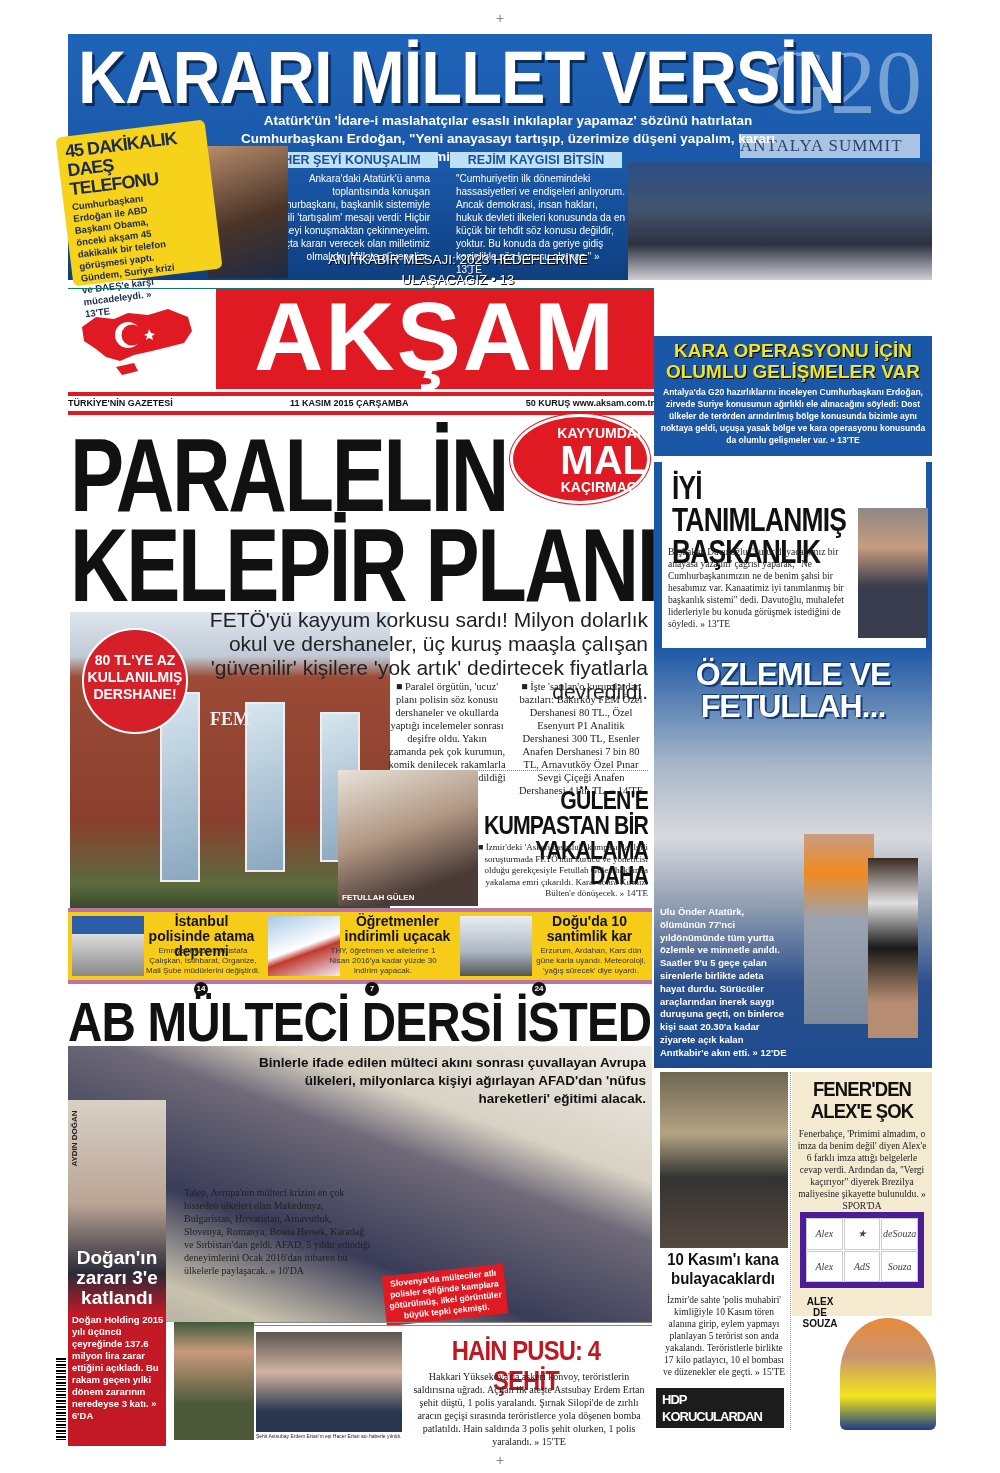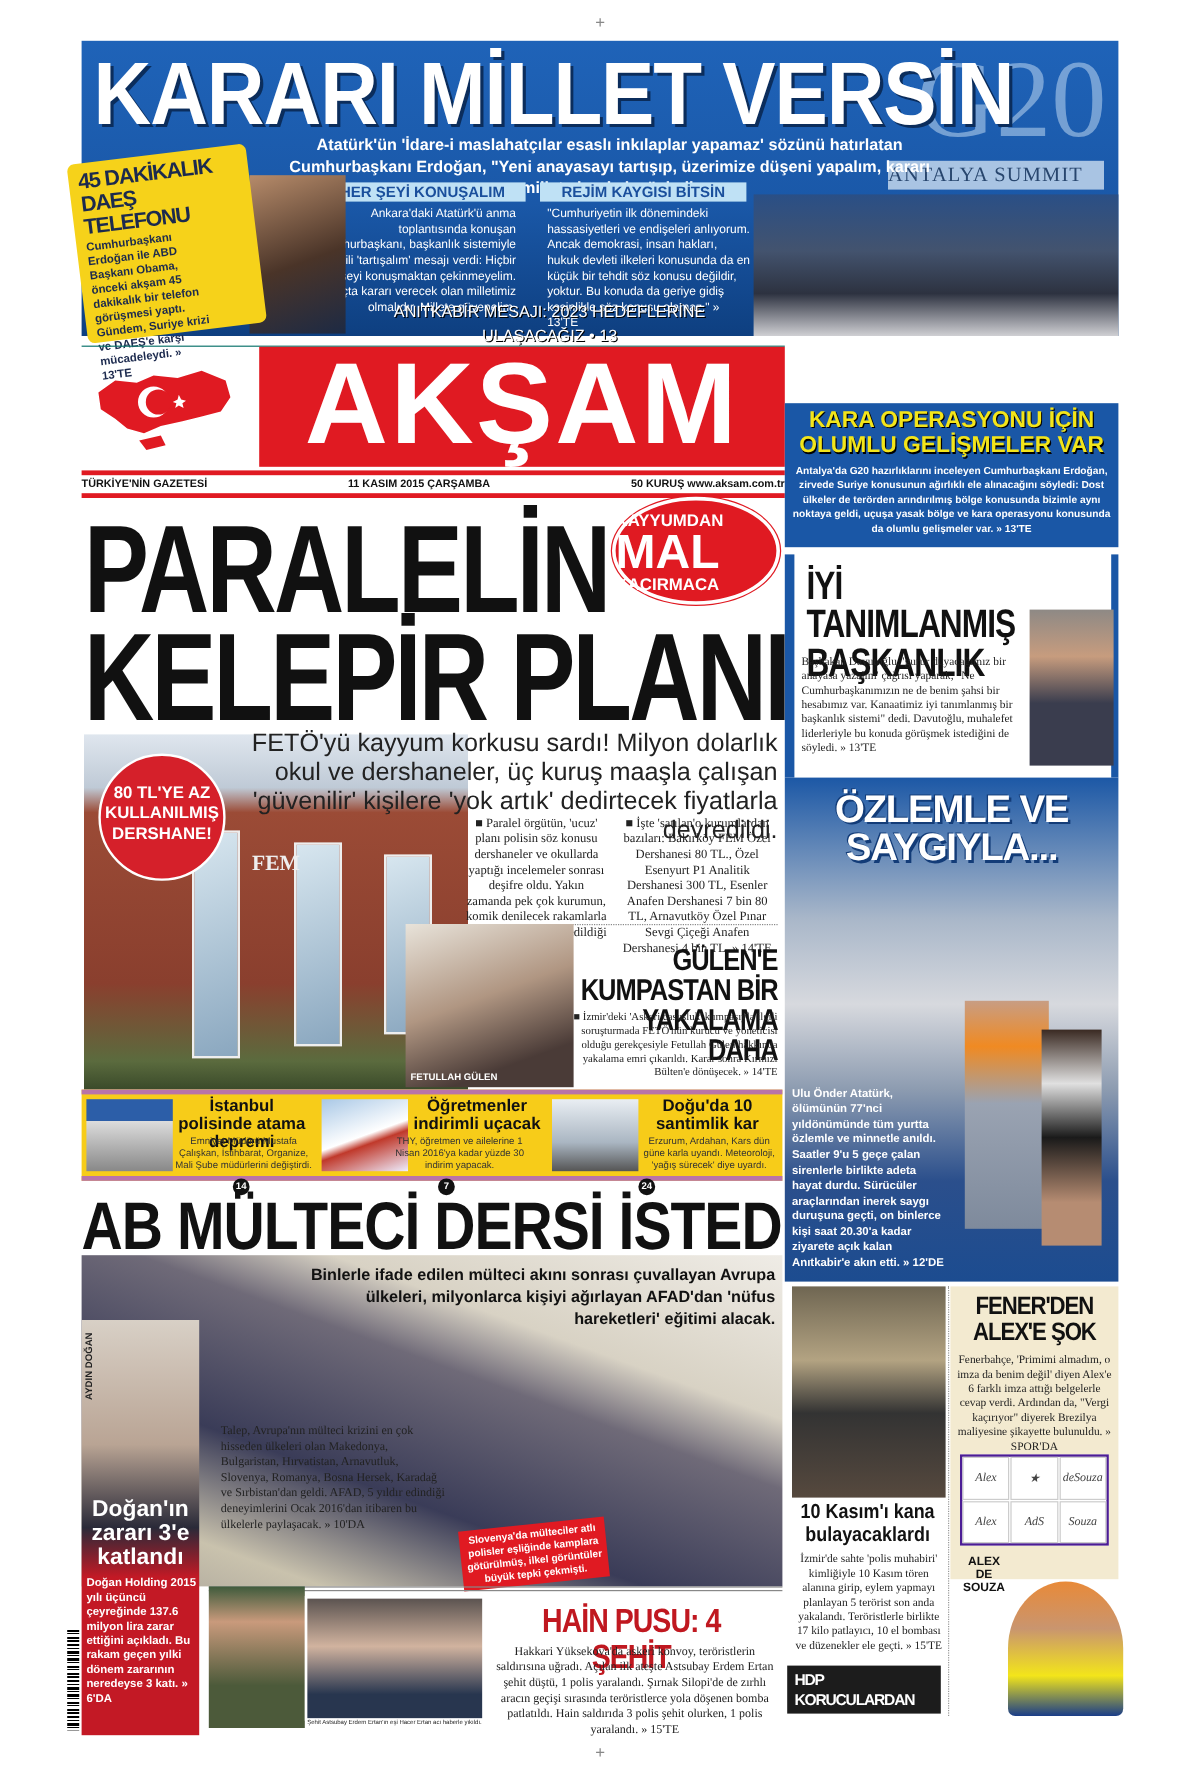--- a/index.html
+++ b/index.html
@@ -24,21 +24,21 @@
 #anit{left:225px;top:216px;width:330px;height:20px;color:#fff;font-size:13.5px;font-weight:normal;text-align:center;line-height:20px;text-shadow:1px 1px 0 #000}
 
 #logo-area{left:68px;top:288px;width:586px;height:108px;border-top:1px solid #0f766e;border-bottom:4px solid #e01a22}
 #map{left:8px;top:8px;width:118px;height:90px}
 #aksam-red{left:148px;top:0;width:438px;height:100px;background:#e01a22}
 #aksam{left:0;top:-4px;width:438px;text-align:center;font-size:96px;font-weight:bold;color:#fff;letter-spacing:2px;line-height:104px}
 #mast-line{left:68px;top:398px;width:586px;font-size:9px;font-weight:bold;display:flex;justify-content:space-between}
 #mast-rule{left:68px;top:411px;width:586px;height:4px;background:#e01a22}
 
 #ph1{left:70px;top:430px;font-size:104px;line-height:90px;color:#111;transform:scaleX(.78);transform-origin:left;letter-spacing:-3px}
-#badge{left:510px;top:414px;width:140px;height:90px;background:#e01a22;border-radius:50%;color:#fff;text-align:left;border:3px solid #fff;box-shadow:0 0 0 1px #e01a22}
+#badge{left:510px;top:414px;width:140px;height:90px;background:#e01a22;border-radius:50%;color:#fff;text-align:right;border:3px solid #fff;box-shadow:0 0 0 1px #e01a22}
 #badge-a{font-size:14px;font-weight:bold;margin-top:8px}
 #badge-b{font-size:40px;font-weight:bold;line-height:38px}
 #badge-c{font-size:14px;font-weight:bold}
 #deck{left:200px;top:608px;width:448px;font-size:21px;line-height:24px;text-align:right;color:#222;font-weight:normal}
 #bldg{left:70px;top:612px;width:320px;height:296px;background:linear-gradient(180deg,#dfe6ee 0%,#bfcad6 15%,#9b4b36 22%,#8a3f2e 70%,#5b6b3e 92%,#3a4a2a 100%)}
 .win{position:absolute;background:linear-gradient(160deg,#d7e6ef,#8aa7bf);border:2px solid #eee}
 #redcircle{left:12px;top:16px;width:106px;height:106px;background:#d5202a;border-radius:50%;color:#fff;text-align:center;font-size:14px;font-weight:bold;line-height:17px;padding-top:22px;border:2px solid #fff}
 .bodyS{font-family:"Liberation Serif",serif;font-size:10.5px;line-height:13px;color:#222}
 #gulenphoto{left:338px;top:770px;width:140px;height:136px;background:linear-gradient(160deg,#e8e3da 0%,#b09682 45%,#4a3b37 80%)}
 #gulenh{left:448px;top:788px;width:200px;font-size:25px;line-height:25px;text-align:right;color:#111;transform:scaleX(.85);transform-origin:right}
@@ -78,21 +78,21 @@
 #worker{left:150px;top:186px;width:70px;height:190px;background:linear-gradient(180deg,#c89d83 0%,#f08a22 20%,#9aa3b2 45%,#7e8a9c 100%)}
 #woman{left:214px;top:210px;width:50px;height:180px;background:linear-gradient(180deg,#3a2a22 0%,#e0e0e0 25%,#1a1a1a 50%,#b68c72 80%)}
 #ozlemt{left:6px;top:258px;width:130px;color:#fff;font-size:9.5px;font-weight:bold;line-height:12.8px}
 #kana-photo{left:660px;top:1072px;width:128px;height:176px;background:linear-gradient(180deg,#6f6652 0%,#b3a382 35%,#333 60%,#56493e 100%)}
 #kanah{left:656px;top:1250px;width:134px;font-size:17px;line-height:19px;text-align:center;font-weight:bold;transform:scaleX(.88)}
 #kanat{left:660px;top:1294px;width:128px;text-align:center;font-size:9.5px;line-height:12px}
 #hdp{left:656px;top:1388px;width:128px;height:40px;background:#1c1c1c;color:#fff;font-size:13px;line-height:17px;padding:3px 6px;font-weight:bold}
 #fener{left:792px;top:1072px;width:140px;height:244px;background:#f3ead0}
 #fenerh{top:6px;width:140px;text-align:center;font-size:21px;line-height:22px;transform:scaleX(.88)}
 #fenert{top:56px;left:4px;width:132px;text-align:center}
-#sigs{top:140px;left:8px;width:124px;height:76px;background:#fff;display:grid;grid-template-columns:1fr 1fr 1fr;grid-template-rows:1fr 1fr;gap:1px;border:2px solid #4c1d95}
+#sigs{top:140px;left:8px;width:124px;height:76px;background:#fff;display:grid;grid-template-columns:1fr 1fr 1fr;grid-template-rows:1fr 1fr;gap:1px;border:6px solid #4c1d95}
 .sig{border:1px solid #ccc;color:#444;font-family:"Liberation Serif",serif;font-style:italic;font-size:10px;display:flex;align-items:center;justify-content:center}
 #alex{left:800px;top:1296px;width:120px;font-size:10px;font-weight:bold;line-height:11px}
 #alexphoto{left:840px;top:1318px;width:96px;height:112px;border-radius:50% 50% 6px 6px;background:linear-gradient(180deg,#e88a39 0%,#c9956f 35%,#f3e51a 70%,#1a3d88 100%)}
 .dotline{position:absolute;border-left:1px dotted #999}
 </style>
 </head>
 <body>
 
 <span class="reg" style="left:496px;top:10px">+</span>
 <span class="reg" style="left:496px;top:1452px">+</span>
@@ -199,21 +199,21 @@
 <div id="kara" class="abs">
   <div id="karah" class="abs">KARA OPERASYONU İÇİN OLUMLU GELİŞMELER VAR</div>
   <div id="karat" class="abs">Antalya'da G20 hazırlıklarını inceleyen Cumhurbaşkanı Erdoğan, zirvede Suriye konusunun ağırlıklı ele alınacağını söyledi: Dost ülkeler de terörden arındırılmış bölge konusunda bizimle aynı noktaya geldi, uçuşa yasak bölge ve kara operasyonu konusunda da olumlu gelişmeler var. » 13'TE</div>
 </div>
 <div id="iyi" class="abs">
   <div id="iyih" class="abs cond">İYİ TANIMLANMIŞ BAŞKANLIK</div>
   <div id="davut" class="abs"></div>
   <div id="iyit" class="abs bodyS" style="font-size:9.5px;line-height:12px">Başbakan Davutoğlu, 'gurur duyacağımız bir anayasa yazalım' çağrısı yaparak, "Ne Cumhurbaşkanımızın ne de benim şahsi bir hesabımız var. Kanaatimiz iyi tanımlanmış bir başkanlık sistemi" dedi. Davutoğlu, muhalefet liderleriyle bu konuda görüşmek istediğini de söyledi. » 13'TE</div>
 </div>
 <div id="ozlem" class="abs">
-  <div id="ozlemh" class="abs cond">ÖZLEMLE VE SAYGIYLA...</div>
+  <div id="ozlemh" class="abs cond">ÖZLEMLE VE FETULLAH...</div>
   <div id="worker" class="abs"></div>
   <div id="woman" class="abs"></div>
   <div id="ozlemt" class="abs">Ulu Önder Atatürk, ölümünün 77'nci yıldönümünde tüm yurtta özlemle ve minnetle anıldı. Saatler 9'u 5 geçe çalan sirenlerle birlikte adeta hayat durdu. Sürücüler araçlarından inerek saygı duruşuna geçti, on binlerce kişi saat 20.30'a kadar ziyarete açık kalan Anıtkabir'e akın etti. » 12'DE</div>
 </div>
 
 <div class="dotline" style="left:790px;top:1072px;height:358px"></div>
 <div id="kana-photo" class="abs"></div>
 <div id="kanah" class="abs">10 Kasım'ı kana bulayacaklardı</div>
 <div id="kanat" class="abs bodyS">İzmir'de sahte 'polis muhabiri' kimliğiyle 10 Kasım tören alanına girip, eylem yapmayı planlayan 5 terörist son anda yakalandı. Teröristlerle birlikte 17 kilo patlayıcı, 10 el bombası ve düzenekler ele geçti. » 15'TE</div>
 <div id="hdp" class="abs cond">HDP KORUCULARDAN RAHATSIZ OLDU • 15</div>

